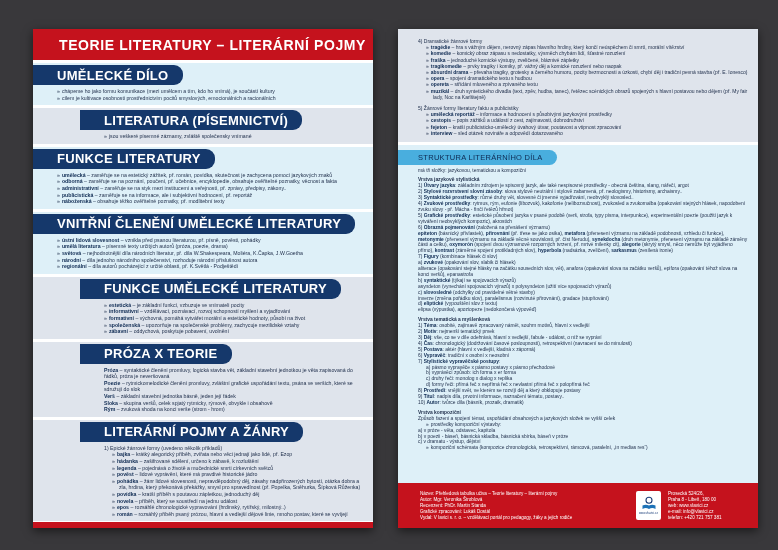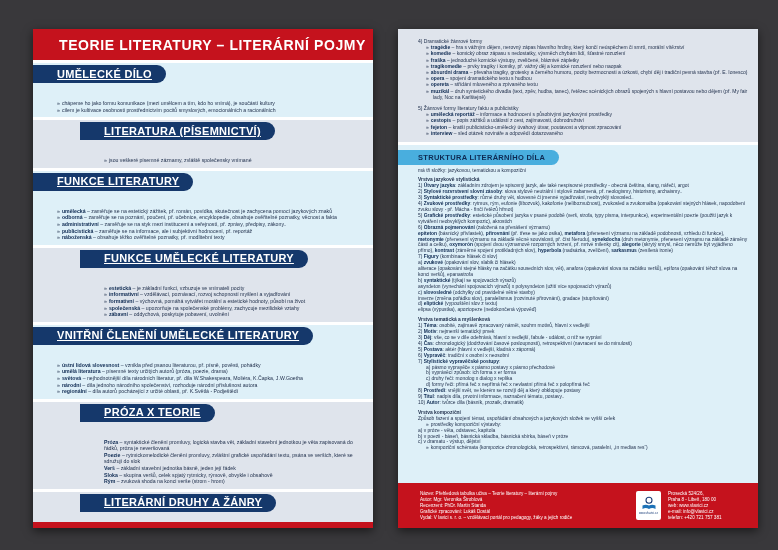--- a/index.html
+++ b/index.html
@@ -26,24 +26,23 @@
   .titlebar .title{
     color:#fff;font-weight:bold;font-size:14px;letter-spacing:.6px;white-space:nowrap;
   }
   .sections{flex:1;display:flex;flex-direction:column;margin-top:3px;min-height:0;}
   .section{margin-bottom:3px;padding-bottom:3px;}
   .section:last-of-type{flex:1;}
   .tint-cyan{background:var(--tint_cyan,#def0f8);}
   .tint-gray{background:var(--tint_gray,#dfe4ec);padding-left:47px;}
   .pill{
     display:inline-block;background:var(--navy,#15386b);color:#fff;
-    font-weight:bold;font-size:11px;line-height:1;letter-spacing:.3px;
-    padding:3.5px 14px 3.5px 24px;border-radius:0 9px 9px 0;margin:2px 0 16px 0;
+    font-weight:bold;font-size:13px;line-height:1;letter-spacing:.3px;
+    padding:3.5px 14px 3.5px 24px;border-radius:0 9px 9px 0;margin:2px 0 2px 0;
     white-space:nowrap;
-    text-decoration:underline;
   }
   .sec-body{
     padding:1px 6px 1px 24px;font-size:5.2px;line-height:6.6px;color:var(--text,#23324e);
   }
   .redbar{flex:none;height:6px;background:var(--red,#c5121d);margin-top:auto;}
 
   
   .ln{white-space:normal;}
   .ln b{color:var(--bold_text,#0e2a52);}
   .ln.bl{padding-left:7px;text-indent:-7px;}
@@ -57,21 +56,21 @@
   
   .band-top{
     flex:none;background:var(--tint_gray,#dfe4ec);
     padding:9px 10px 6px 20px;font-size:5px;line-height:6.2px;color:var(--text,#23324e);
   }
   .band-main{
     flex:1;background:var(--tint_cyan,#def0f8);margin-top:3px;overflow:hidden;min-height:0;
   }
   .struct-pill{
     display:inline-block;background:var(--pill_blue,#49aede);color:var(--bold_text,#0e2a52);
-    font-weight:bold;font-size:7.5px;line-height:1;letter-spacing:.3px;
+    font-weight:normal;font-size:7.5px;line-height:1;letter-spacing:.3px;
     padding:3.5px 14px 3.5px 20px;border-radius:0 9px 9px 0;margin:5px 0 3px 0;white-space:nowrap;
   }
   .struct-body{
     padding:0 10px 2px 20px;font-size:4.9px;line-height:5.9px;color:var(--text,#23324e);
   }
   .struct-body .ln.gap{margin-top:4px;}
 
   
   .footer{
     flex:none;height:45px;background:var(--red,#c5121d);
@@ -111,52 +110,52 @@
       <div class="section tint-cyan">
         <div class="pill">FUNKCE LITERATURY</div>
         <div class="sec-body">
             <div class="ln bl"><span class="blt">»</span><b>umělecká</b> – zaměřuje se na estetický zážitek, př. román, povídka, skutečnost je zachycena pomocí jazykových znaků</div>
             <div class="ln bl"><span class="blt">»</span><b>odborná</b> – zaměřuje se na poznání, poučení, př. učebnice, encyklopedie, obsahuje ověřitelné poznatky, věcnost a fakta</div>
             <div class="ln bl"><span class="blt">»</span><b>administrativní</b> – zaměřuje se na styk mezi institucemi a veřejností, př. zprávy, předpisy, zákony..</div>
             <div class="ln bl"><span class="blt">»</span><b>publicistická</b> – zaměřuje se na informace, ale i subjektivní hodnocení, př. reportáž</div>
             <div class="ln bl"><span class="blt">»</span><b>náboženská</b> – obsahuje těžko ověřitelné poznatky, př. modlitební texty</div>
           </div>
       </div>
+      <div class="section tint-cyan">
+        <div class="pill">VNITŘNÍ ČLENĚNÍ UMĚLECKÉ LITERATURY</div>
+        <div class="sec-body">
+            <div class="ln bl"><span class="blt">»</span><b>ústní lidová slovesnost</b> – vznikla před psanou literaturou, př. písně, pověsti, pohádky</div>
+            <div class="ln bl"><span class="blt">»</span><b>umělá literatura</b> – písemné texty určitých autorů (próza, poezie, drama)</div>
+            <div class="ln bl"><span class="blt">»</span><b>světová</b> – nejhodnotnější díla národních literatur, př. díla W.Shakespeara, Moliéra, K.Čapka, J.W.Goetha</div>
+            <div class="ln bl"><span class="blt">»</span><b>národní</b> – díla jednoho národního společenství, rozhoduje národní příslušnost autora</div>
+            <div class="ln bl"><span class="blt">»</span><b>regionální</b> – díla autorů pocházející z určité oblasti, př. K.Světlá - Podještědí</div>
+          </div>
+      </div>
       <div class="section tint-gray">
         <div class="pill">FUNKCE UMĚLECKÉ LITERATURY</div>
         <div class="sec-body">
             <div class="ln bl"><span class="blt">»</span><b>estetická</b> – je základní funkcí, vzbuzuje ve vnímateli pocity</div>
             <div class="ln bl"><span class="blt">»</span><b>informativní</b> – vzdělávací, poznávací, rozvoj schopností myšlení a vyjadřování</div>
             <div class="ln bl"><span class="blt">»</span><b>formativní</b> – výchovná, pomáhá vytvářet morální a estetické hodnoty, působí na život</div>
             <div class="ln bl"><span class="blt">»</span><b>společenská</b> – upozorňuje na společenské problémy, zachycuje mezilidské vztahy</div>
             <div class="ln bl"><span class="blt">»</span><b>zábavní</b> – oddychová, poskytuje pobavení, uvolnění</div>
           </div>
       </div>
-      <div class="section tint-cyan">
-        <div class="pill">VNITŘNÍ ČLENĚNÍ UMĚLECKÉ LITERATURY</div>
-        <div class="sec-body">
-            <div class="ln bl"><span class="blt">»</span><b>ústní lidová slovesnost</b> – vznikla před psanou literaturou, př. písně, pověsti, pohádky</div>
-            <div class="ln bl"><span class="blt">»</span><b>umělá literatura</b> – písemné texty určitých autorů (próza, poezie, drama)</div>
-            <div class="ln bl"><span class="blt">»</span><b>světová</b> – nejhodnotnější díla národních literatur, př. díla W.Shakespeara, Moliéra, K.Čapka, J.W.Goetha</div>
-            <div class="ln bl"><span class="blt">»</span><b>národní</b> – díla jednoho národního společenství, rozhoduje národní příslušnost autora</div>
-            <div class="ln bl"><span class="blt">»</span><b>regionální</b> – díla autorů pocházející z určité oblasti, př. K.Světlá - Podještědí</div>
-          </div>
-      </div>
       <div class="section tint-gray">
         <div class="pill">PRÓZA X TEORIE</div>
         <div class="sec-body">
             <div class="ln"><b>Próza</b> – syntaktické členění promluvy, logická stavba vět, základní stavební jednotkou je věta zapisovaná do řádků, próza je neveršovaná</div>
             <div class="ln"><b>Poezie</b> – rytmickomelodické členění promluvy, zvláštní grafické uspořádání textu, psána ve verších, které se sdružují do slok</div>
             <div class="ln"><b>Verš</b> – základní stavební jednotka básně, jeden její řádek</div>
             <div class="ln"><b>Sloka</b> – skupina veršů, celek spjatý rytmicky, rýmově, obvykle i obsahově</div>
             <div class="ln"><b>Rým</b> – zvuková shoda na konci verše (strom - hrom)</div>
           </div>
       </div>
       <div class="section tint-gray">
-        <div class="pill">LITERÁRNÍ DRUHY A ŽÁNRY</div>
+        <div class="pill">LITERÁRNÍ POJMY A ŽÁNRY</div>
         <div class="sec-body">
             <div class="ln">1) Epické žánrové formy (uvedeno několik příkladů)</div>
             <div class="ln ind1 bl"><span class="blt">»</span><b>bajka</b> – krátký alegorický příběh, zvířata nebo věci jednají jako lidé, př. Ezop</div>
             <div class="ln ind1 bl"><span class="blt">»</span><b>hádanka</b> – zašifrované sdělení, určeno k zábavě, k rozluštění</div>
             <div class="ln ind1 bl"><span class="blt">»</span><b>legenda</b> – pojednává o životě a mučednické smrti církevních světců</div>
             <div class="ln ind1 bl"><span class="blt">»</span><b>pověst</b> – lidové vyprávění, které má pravdivé historické jádro</div>
             <div class="ln ind1 bl"><span class="blt">»</span><b>pohádka</b> – žánr lidové slovesnosti, nepravděpodobný děj, zásahy nadpřirozených bytostí, otázka dobra a zla, hrdina, který překonává překážky, smysl pro spravedlnost (př. Popelka, Sněhurka, Šípková Růženka)</div>
             <div class="ln ind1 bl"><span class="blt">»</span><b>povídka</b> – kratší příběh s poutavou zápletkou, jednoduchý děj</div>
             <div class="ln ind1 bl"><span class="blt">»</span><b>novela</b> – příběh, který se soustředí na jednu událost</div>
             <div class="ln ind1 bl"><span class="blt">»</span><b>epos</b> – rozsáhlé chronologické vypravování (hrdinský, rytířský, milostný..)</div>

